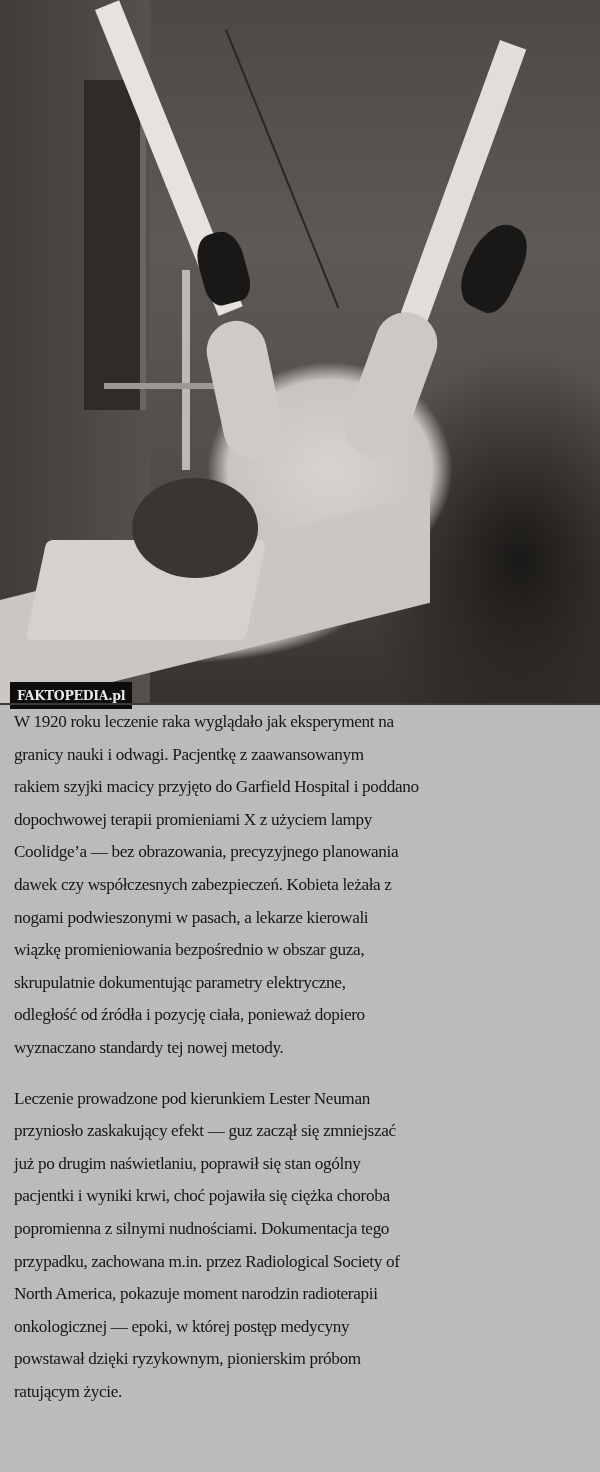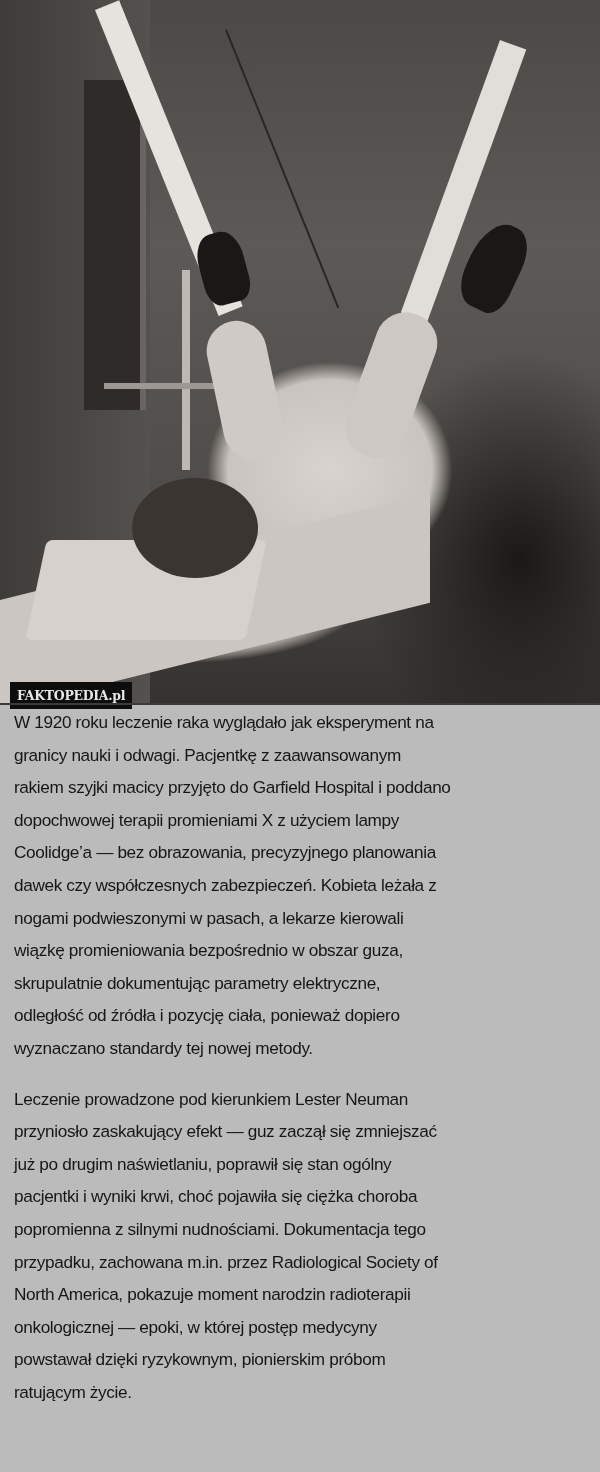--- a/index.html
+++ b/index.html
@@ -59,21 +59,21 @@
   .divider {
     position: absolute;
     left: 0; top: 703px;
     width: 600px; height: 2px;
     background: #3a3a3a;
   }
   .caption {
     position: absolute;
     left: 14px; top: 706px;
     width: 580px;
-    font-family: Liberation Sans, sans-serif;
+    font-family: Liberation Serif, serif;
     font-size: 17.2px;
     line-height: 32.6px;
     color: #161616;
     letter-spacing: -0.35px;
   }
   .caption p { margin: 0; white-space: pre-line; }
   .caption p + p { margin-top: 18px; }
 </style>
 </head>
 <body>

